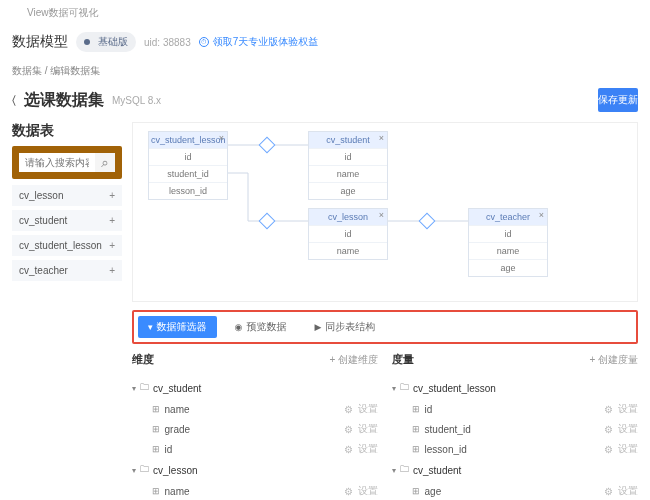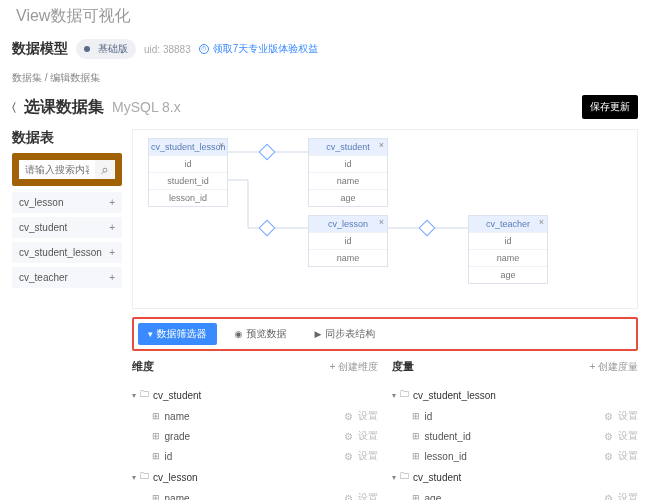--- a/index.html
+++ b/index.html
@@ -1,31 +1,31 @@
 <!DOCTYPE html>
 <html><head>
 <meta charset="utf-8">
 <style>
 *{box-sizing:border-box;margin:0;padding:0}
 body{font-family:-apple-system,"PingFang SC","Microsoft YaHei",sans-serif;font-size:11px;color:#333;background:#fff;width:650px;height:500px;overflow:hidden}
-.app-title{padding:6px 16px;color:#999;font-size:16px}
+.app-title{padding:6px 27px;color:#999;font-size:10px}
 .header{display:flex;align-items:center;padding:6px 12px;gap:8px}
-.header h1{font-size:14px;font-weight:700}
+.header h1{font-size:14px;font-weight:400}
 .badge{display:inline-flex;align-items:center;background:#eef0f3;border-radius:10px;padding:3px 8px;font-size:10px;color:#5a6b8a;gap:8px}
 .badge .dot{width:6px;height:6px;border-radius:50%;background:#5a6b8a}
 .uid{color:#aaa;font-size:10px}
 .promo{color:#3a8bff;font-size:10px;display:inline-flex;align-items:center;gap:4px}
 .promo-icon{width:10px;height:10px;border:1px solid #3a8bff;border-radius:50%;display:inline-flex;align-items:center;justify-content:center;font-size:7px}
 .crumbs{padding:6px 12px;color:#888;font-size:10px}
 .crumbs a{color:#888;text-decoration:none}
 .subhdr{display:flex;align-items:center;padding:4px 12px 10px;gap:8px}
 .back{font-size:12px;color:#555;cursor:pointer}
 .subhdr h2{font-size:16px;font-weight:600}
-.dbtype{color:#aaa;font-size:14px}
-.save{margin-left:auto;background:#000000;color:#fff;border:none;padding:5px 8px;font-size:10px;border-radius:2px;cursor:pointer}
+.dbtype{color:#aaa;font-size:10px}
+.save{margin-left:auto;background:#3b82f6;color:#fff;border:none;padding:5px 0;font-size:10px;border-radius:2px;cursor:pointer}
 .body{display:flex;padding:0 12px;gap:10px;height:calc(100% - 100px)}
 .side{width:110px;flex-shrink:0}
 .side-title{font-size:14px;font-weight:600;margin-bottom:6px}
 .search{display:flex;border:7px solid #a16207;border-radius:2px;margin-bottom:6px}
 .search input{flex:1;border:none;padding:4px 6px;font-size:10px;outline:none;width:0}
 .search button{border:none;background:#f5f5f5;width:20px;cursor:pointer;color:#888}
 .tlist{display:flex;flex-direction:column;gap:4px}
 .titem{display:flex;align-items:center;justify-content:space-between;background:#f5f7fa;padding:5px 7px;font-size:10px;color:#555;cursor:pointer}
 .titem .plus{color:#888}
 .main{flex:1;display:flex;flex-direction:column;gap:8px;min-width:0}

